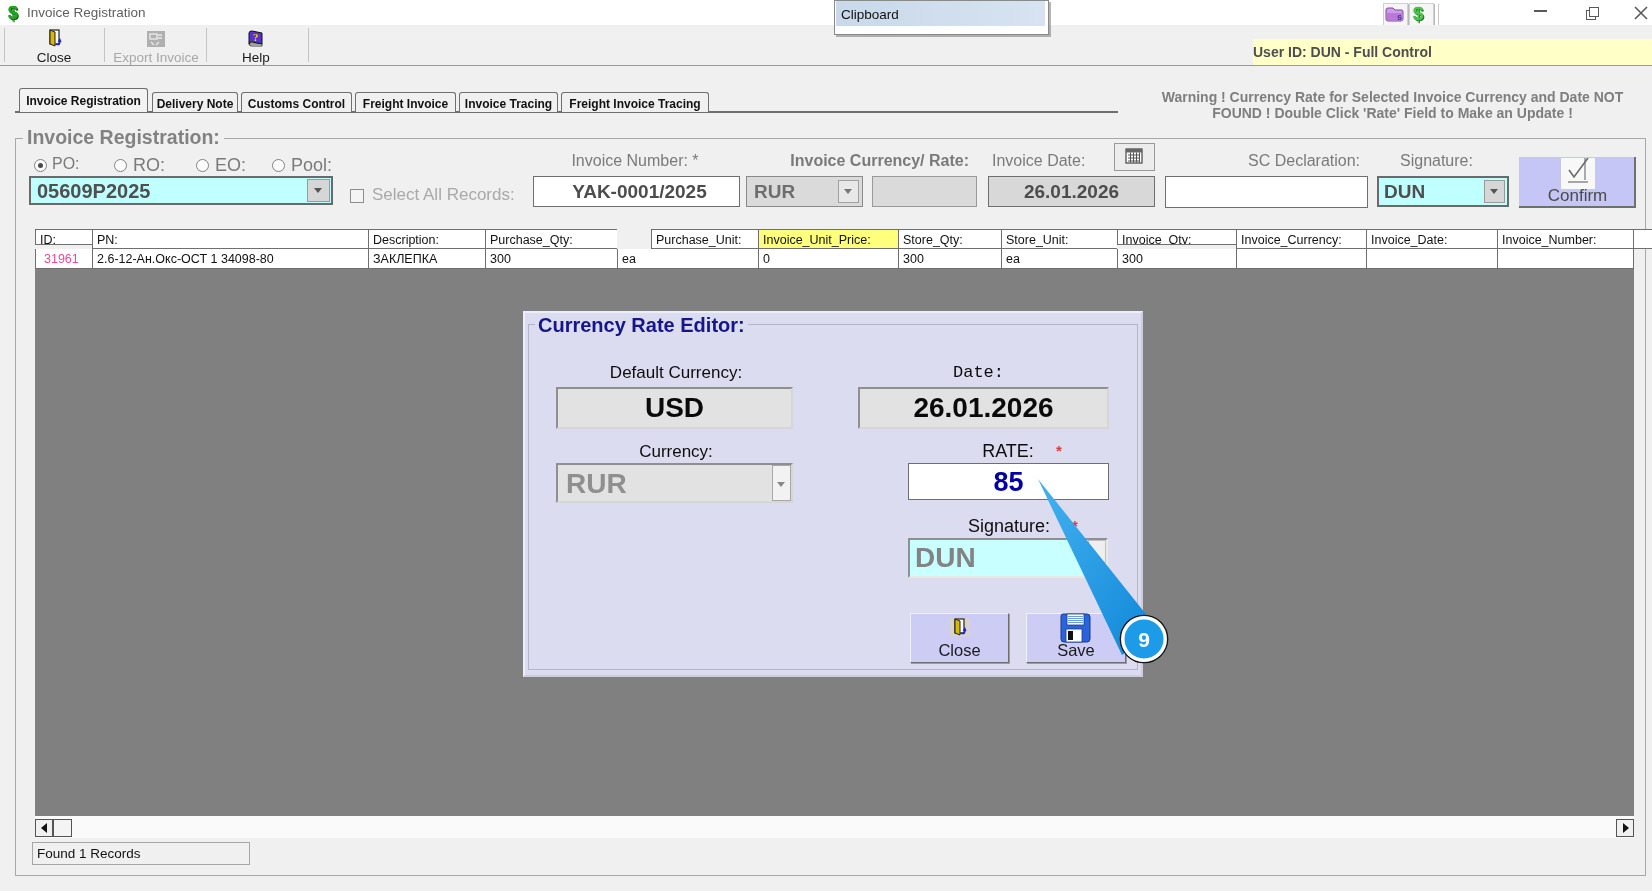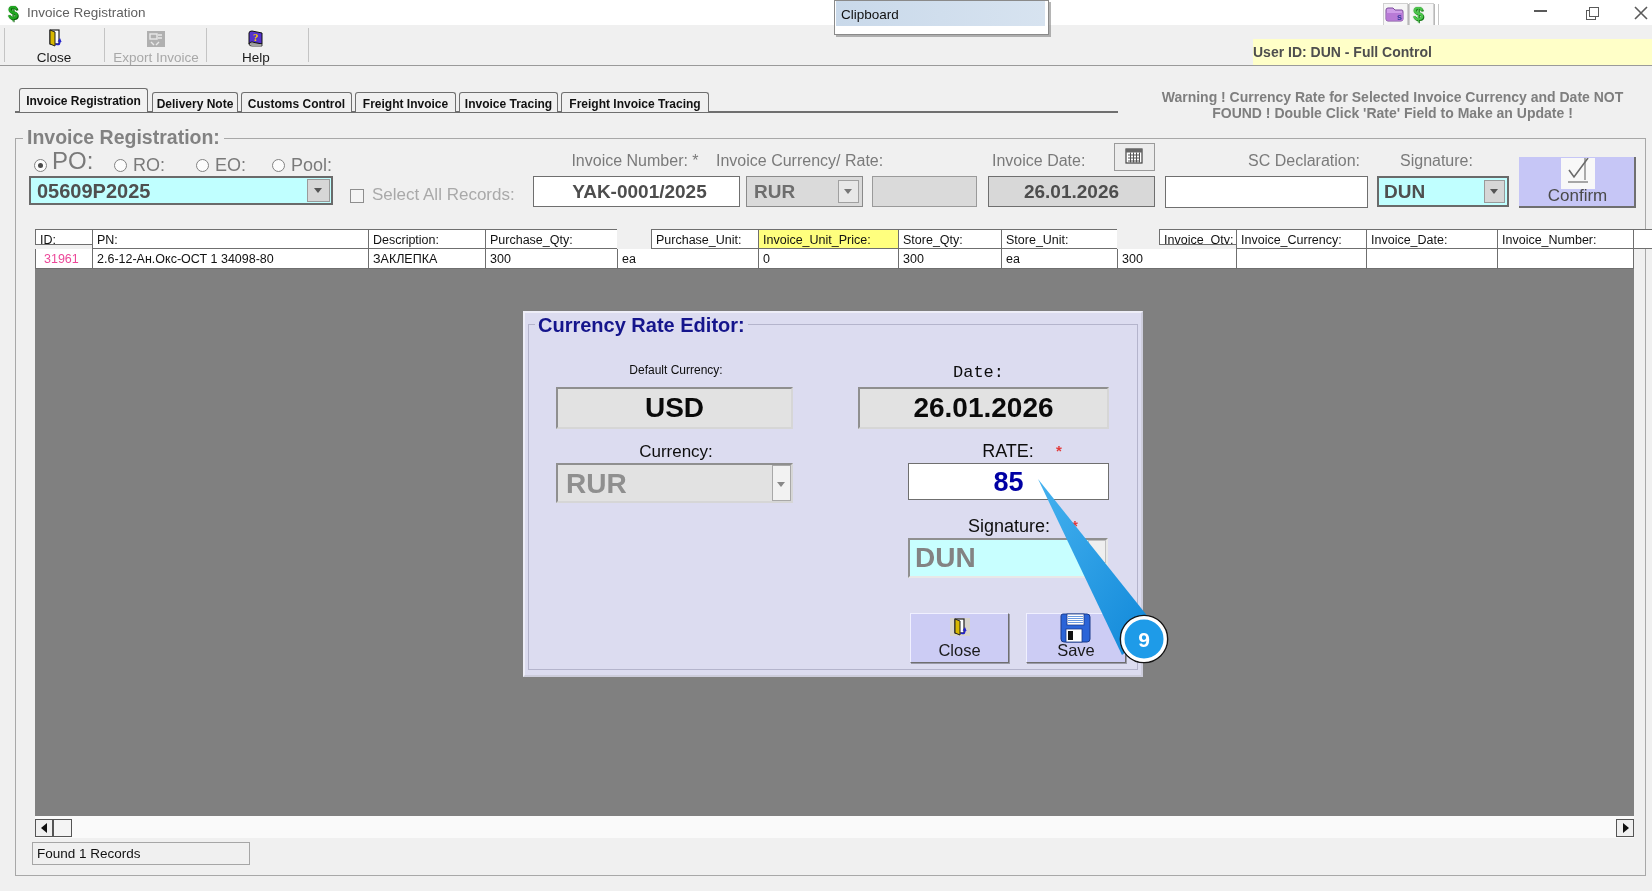--- a/index.html
+++ b/index.html
@@ -75,38 +75,38 @@
 <div class="abs" style="left:459px;top:92px;width:99px;height:20px;background:#f0f0f0;border:1.2px solid #6f6f6f;border-bottom:none;border-radius:3px 3px 0 0;text-align:center;font-size:12px;font-weight:bold;color:#111;padding-top:4px;box-sizing:border-box;">Invoice Tracing</div>
 <div class="abs" style="left:561px;top:92px;width:148px;height:20px;background:#f0f0f0;border:1.2px solid #6f6f6f;border-bottom:none;border-radius:3px 3px 0 0;text-align:center;font-size:12px;font-weight:bold;color:#111;padding-top:4px;box-sizing:border-box;">Freight Invoice Tracing</div>
 
 <div class="abs" style="left:1140px;top:89px;width:505px;text-align:center;font-size:14px;line-height:16px;font-weight:bold;color:#7e7e7e;">Warning ! Currency Rate for Selected Invoice Currency and Date NOT<br>FOUND ! Double Click 'Rate' Field to Make an Update !</div>
 
 <div class="abs" style="left:15px;top:138px;width:1629px;height:736px;border:1px solid #a8a8a8;"></div>
 <div class="abs" style="left:23px;top:126px;font-size:19.5px;font-weight:bold;color:#828282;background:#f0f0f0;padding:0 4px;">Invoice Registration:</div>
 
 <div class="abs" style="left:34px;top:159px;width:11px;height:11px;border:1px solid #828282;border-radius:50%;background:#fcfcfc;"></div>
 <div class="abs" style="left:38px;top:163px;width:5px;height:5px;border-radius:50%;background:#4a4a4a;"></div>
-<div class="lbl" style="left:52px;top:147px;font-size:24px;">PO:</div>
+<div class="lbl" style="left:52px;top:155px;font-size:16px;">PO:</div>
 <div class="abs" style="left:114px;top:159px;width:11px;height:11px;border:1px solid #828282;border-radius:50%;background:#fcfcfc;"></div>
 <div class="lbl" style="left:133px;top:155px;font-size:18px;">RO:</div>
 <div class="abs" style="left:196px;top:159px;width:11px;height:11px;border:1px solid #828282;border-radius:50%;background:#fcfcfc;"></div>
 <div class="lbl" style="left:215px;top:155px;font-size:18px;">EO:</div>
 <div class="abs" style="left:272px;top:159px;width:11px;height:11px;border:1px solid #828282;border-radius:50%;background:#fcfcfc;"></div>
 <div class="lbl" style="left:291px;top:155px;font-size:18px;">Pool:</div>
 
 <div class="abs" style="left:29px;top:176px;width:304px;height:29px;background:#c0ffff;border:2px solid #6a6a6a;box-sizing:border-box;"></div>
 <div class="abs" style="left:37px;top:180px;font-size:20px;font-weight:bold;color:#4f4f4f;">05609P2025</div>
 <div class="abs" style="left:307px;top:179px;width:23px;height:23px;background:#d6d6d6;border:1px solid #9a9a9a;box-sizing:border-box;"></div>
 <div class="abs" style="left:314px;top:188px;width:0;height:0;border-left:4px solid transparent;border-right:4px solid transparent;border-top:5px solid #555;"></div>
 
 <div class="abs" style="left:350px;top:189px;width:12px;height:12px;border:1px solid #8e8e8e;background:#f4f4f4;"></div>
 <div class="abs" style="left:372px;top:185px;font-size:17px;color:#a9a9a9;">Select All Records:</div>
 
 <div class="lbl" style="left:545px;top:152px;width:180px;text-align:center;">Invoice Number: *</div>
-<div class="lbl" style="left:716px;top:152px;width:215px;text-align:left;">Invoice Currency/ Rate:</div>
+<div class="lbl" style="left:754px;top:152px;width:215px;text-align:right;font-weight:bold;">Invoice Currency/ Rate:</div>
 <div class="lbl" style="left:992px;top:152px;">Invoice Date:</div>
 <div class="lbl" style="left:1200px;top:152px;margin-left:48px;">SC Declaration:</div>
 <div class="lbl" style="left:1400px;top:152px;">Signature:</div>
 
 <div class="abs" style="left:533px;top:176px;width:207px;height:31px;background:#fff;border:1px solid #6f6f6f;box-sizing:border-box;"></div>
 <div class="abs" style="left:533px;top:181px;width:213px;text-align:center;font-size:19px;font-weight:bold;color:#4d4d4d;">YAK-0001/2025</div>
 
 <div class="abs" style="left:746px;top:176px;width:117px;height:31px;background:#dadada;border:1px solid #8a8a8a;box-sizing:border-box;"></div>
 <div class="abs" style="left:754px;top:181px;font-size:19px;font-weight:bold;color:#6e6e6e;">RUR</div>
 <div class="abs" style="left:838px;top:180px;width:21px;height:23px;background:#e8e8e8;border:1px solid #a0a0a0;box-sizing:border-box;"></div>
@@ -149,21 +149,21 @@
     <div class="abs" style="left:485px;top:229px;width:132px;height:20px;background:#ffffff;border:1px solid #6f6f6f;border-right:none;box-sizing:border-box;font-size:12.5px;color:#111;padding:3px 0 0 4px;overflow:hidden;white-space:nowrap;">Purchase_Qty:</div>
     <div class="abs" style="left:485px;top:249px;width:132px;height:20px;background:#ffffff;border:1px solid #6f6f6f;border-right:none;border-top:none;box-sizing:border-box;font-size:12.5px;color:#111;padding:3px 0 0 4px;overflow:hidden;white-space:nowrap;">300</div>
     <div class="abs" style="left:651px;top:229px;width:141px;height:20px;background:#ffffff;border:1px solid #6f6f6f;border-right:none;box-sizing:border-box;font-size:12.5px;color:#111;padding:3px 0 0 4px;overflow:hidden;white-space:nowrap;">Purchase_Unit:</div>
     <div class="abs" style="left:617px;top:249px;width:141px;height:20px;background:#ffffff;border:1px solid #6f6f6f;border-right:none;border-top:none;box-sizing:border-box;font-size:12.5px;color:#111;padding:3px 0 0 4px;overflow:hidden;white-space:nowrap;">ea</div>
     <div class="abs" style="left:758px;top:229px;width:140px;height:20px;background:#ffff7e;border:1px solid #6f6f6f;border-right:none;box-sizing:border-box;font-size:12.5px;color:#111;padding:3px 0 0 4px;overflow:hidden;white-space:nowrap;">Invoice_Unit_Price:</div>
     <div class="abs" style="left:758px;top:249px;width:140px;height:20px;background:#ffffff;border:1px solid #6f6f6f;border-right:none;border-top:none;box-sizing:border-box;font-size:12.5px;color:#111;padding:3px 0 0 4px;overflow:hidden;white-space:nowrap;">0</div>
     <div class="abs" style="left:898px;top:229px;width:103px;height:20px;background:#ffffff;border:1px solid #6f6f6f;border-right:none;box-sizing:border-box;font-size:12.5px;color:#111;padding:3px 0 0 4px;overflow:hidden;white-space:nowrap;">Store_Qty:</div>
     <div class="abs" style="left:898px;top:249px;width:103px;height:20px;background:#ffffff;border:1px solid #6f6f6f;border-right:none;border-top:none;box-sizing:border-box;font-size:12.5px;color:#111;padding:3px 0 0 4px;overflow:hidden;white-space:nowrap;">300</div>
     <div class="abs" style="left:1001px;top:229px;width:116px;height:20px;background:#ffffff;border:1px solid #6f6f6f;border-right:none;box-sizing:border-box;font-size:12.5px;color:#111;padding:3px 0 0 4px;overflow:hidden;white-space:nowrap;">Store_Unit:</div>
     <div class="abs" style="left:1001px;top:249px;width:116px;height:20px;background:#ffffff;border:1px solid #6f6f6f;border-right:none;border-top:none;box-sizing:border-box;font-size:12.5px;color:#111;padding:3px 0 0 4px;overflow:hidden;white-space:nowrap;">ea</div>
-    <div class="abs" style="left:1117px;top:229px;width:119px;height:16px;background:#ffffff;border:1px solid #6f6f6f;border-right:none;box-sizing:border-box;font-size:12.5px;color:#111;padding:3px 0 0 4px;overflow:hidden;white-space:nowrap;margin-left:42px;">Invoice_Qty:</div>
+    <div class="abs" style="left:1117px;top:229px;width:119px;height:16px;background:#ffffff;border:1px solid #6f6f6f;border-right:none;box-sizing:border-box;font-size:12.5px;color:#111;padding:3px 0 0 4px;overflow:hidden;white-space:nowrap;">Invoice_Qty:</div>
     <div class="abs" style="left:1117px;top:249px;width:119px;height:20px;background:#ffffff;border:1px solid #6f6f6f;border-right:none;border-top:none;box-sizing:border-box;font-size:12.5px;color:#111;padding:3px 0 0 4px;overflow:hidden;white-space:nowrap;">300</div>
     <div class="abs" style="left:1236px;top:229px;width:130px;height:20px;background:#ffffff;border:1px solid #6f6f6f;border-right:none;box-sizing:border-box;font-size:12.5px;color:#111;padding:3px 0 0 4px;overflow:hidden;white-space:nowrap;">Invoice_Currency:</div>
     <div class="abs" style="left:1236px;top:249px;width:130px;height:20px;background:#ffffff;border:1px solid #6f6f6f;border-right:none;border-top:none;box-sizing:border-box;font-size:12.5px;color:#111;padding:3px 0 0 4px;overflow:hidden;white-space:nowrap;"></div>
     <div class="abs" style="left:1366px;top:229px;width:131px;height:20px;background:#ffffff;border:1px solid #6f6f6f;border-right:none;box-sizing:border-box;font-size:12.5px;color:#111;padding:3px 0 0 4px;overflow:hidden;white-space:nowrap;">Invoice_Date:</div>
     <div class="abs" style="left:1366px;top:249px;width:131px;height:20px;background:#ffffff;border:1px solid #6f6f6f;border-right:none;border-top:none;box-sizing:border-box;font-size:12.5px;color:#111;padding:3px 0 0 4px;overflow:hidden;white-space:nowrap;"></div>
     <div class="abs" style="left:1497px;top:229px;width:166px;height:20px;background:#ffffff;border:1px solid #6f6f6f;border-right:none;box-sizing:border-box;font-size:12.5px;color:#111;padding:3px 0 0 4px;overflow:hidden;white-space:nowrap;">Invoice_Number:</div>
     <div class="abs" style="left:1497px;top:249px;width:137px;height:20px;background:#ffffff;border:1px solid #6f6f6f;border-right:none;border-top:none;box-sizing:border-box;font-size:12.5px;color:#111;padding:3px 0 0 4px;overflow:hidden;white-space:nowrap;"></div>
     <div class="abs" style="left:1633px;top:229px;width:1px;height:40px;background:#6f6f6f;"></div>
   </div>
 
@@ -176,21 +176,21 @@
 <div class="abs" style="left:1616px;top:819px;width:18px;height:18px;background:#f0f0f0;border:1px solid #555;box-sizing:border-box;"></div>
 <div class="abs" style="left:1623px;top:823px;width:0;height:0;border-top:5px solid transparent;border-bottom:5px solid transparent;border-left:6px solid #111;"></div>
 
 <div class="abs" style="left:32px;top:842px;width:218px;height:23px;border:1px solid #a6a6a6;background:#f0f0f0;box-sizing:border-box;"></div>
 <div class="abs" style="left:37px;top:846px;font-size:13.5px;color:#111;">Found 1 Records</div>
 
 <div class="abs" style="left:523px;top:311px;width:620px;height:366px;background:#dcdcf0;border:2px solid;border-color:#eeeef8 #cdcddc #cdcddc #eeeef8;box-sizing:border-box;"></div>
 <div class="abs" style="left:528px;top:324px;width:608px;height:344px;border:1px solid #b4b4cc;"></div>
 <div class="abs" style="left:535px;top:314px;font-size:20px;font-weight:bold;color:#15158c;background:#dcdcf0;padding:0 3px;">Currency Rate Editor:</div>
 
-<div class="abs" style="left:560px;top:363px;width:232px;text-align:center;font-size:12px;color:#0d0d0d;">Default Currency:</div>
+<div class="abs" style="left:560px;top:363px;width:232px;text-align:center;font-size:17px;color:#0d0d0d;">Default Currency:</div>
 <div class="abs" style="left:556px;top:387px;width:237px;height:42px;background:#e2e2e2;border:2px solid;border-color:#8f8f8f #d6d6d6 #d6d6d6 #8f8f8f;box-sizing:border-box;"></div>
 <div class="abs" style="left:556px;top:392px;width:237px;text-align:center;font-size:28px;font-weight:bold;color:#0a0a0a;">USD</div>
 
 <div class="abs" style="left:860px;top:363px;width:237px;text-align:center;font-size:17px;color:#0d0d0d;font-family:Liberation Mono, monospace;">Date:</div>
 <div class="abs" style="left:858px;top:387px;width:251px;height:42px;background:#e2e2e2;border:2px solid;border-color:#8f8f8f #d6d6d6 #d6d6d6 #8f8f8f;box-sizing:border-box;"></div>
 <div class="abs" style="left:858px;top:392px;width:251px;text-align:center;font-size:28px;font-weight:bold;color:#0a0a0a;">26.01.2026</div>
 
 <div class="abs" style="left:560px;top:442px;width:232px;text-align:center;font-size:17px;color:#0d0d0d;">Currency:</div>
 <div class="abs" style="left:556px;top:463px;width:237px;height:40px;background:#e2e2e2;border:2px solid;border-color:#8f8f8f #d6d6d6 #d6d6d6 #8f8f8f;box-sizing:border-box;"></div>
 <div class="abs" style="left:566px;top:468px;font-size:28px;font-weight:bold;color:#8f8f8f;">RUR</div>

